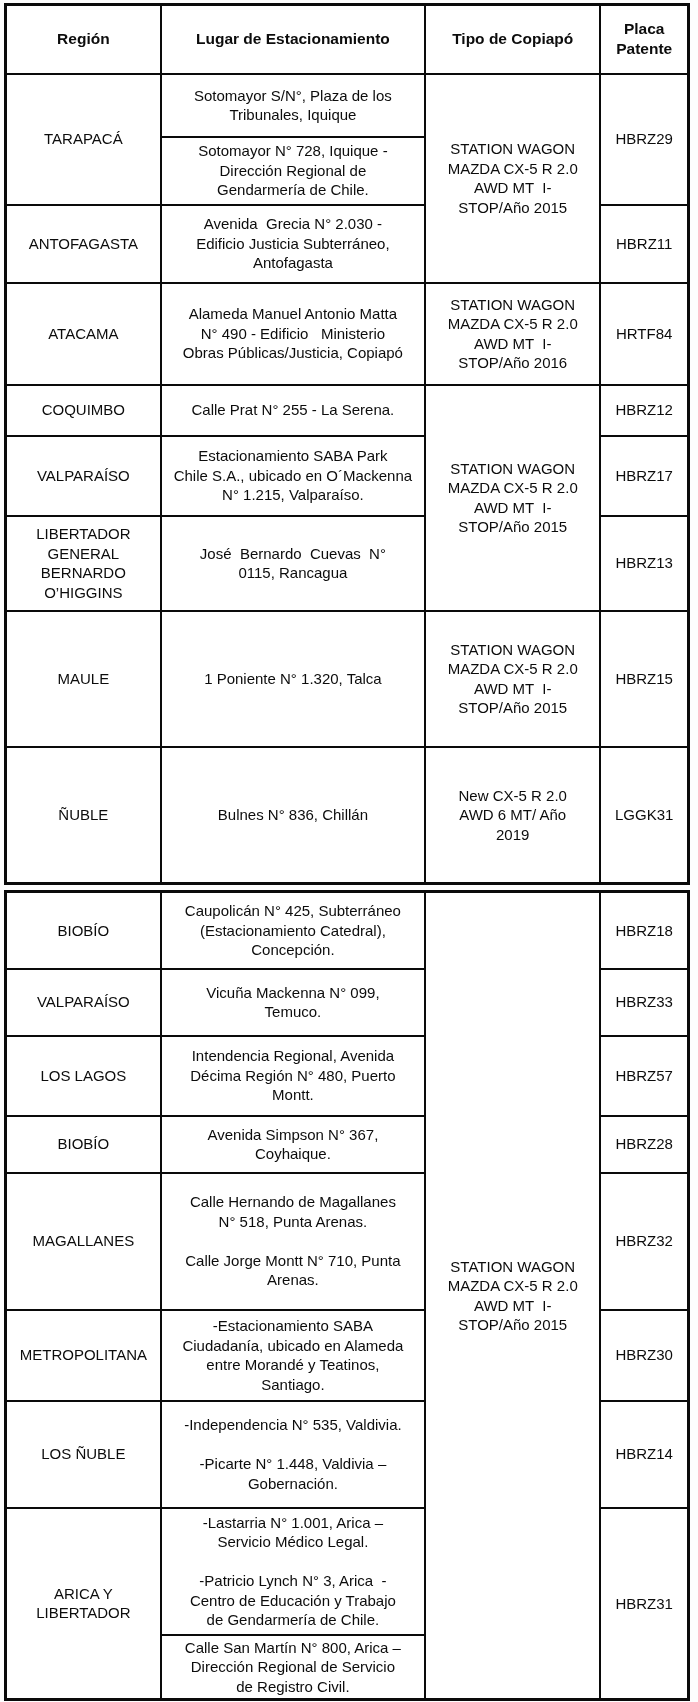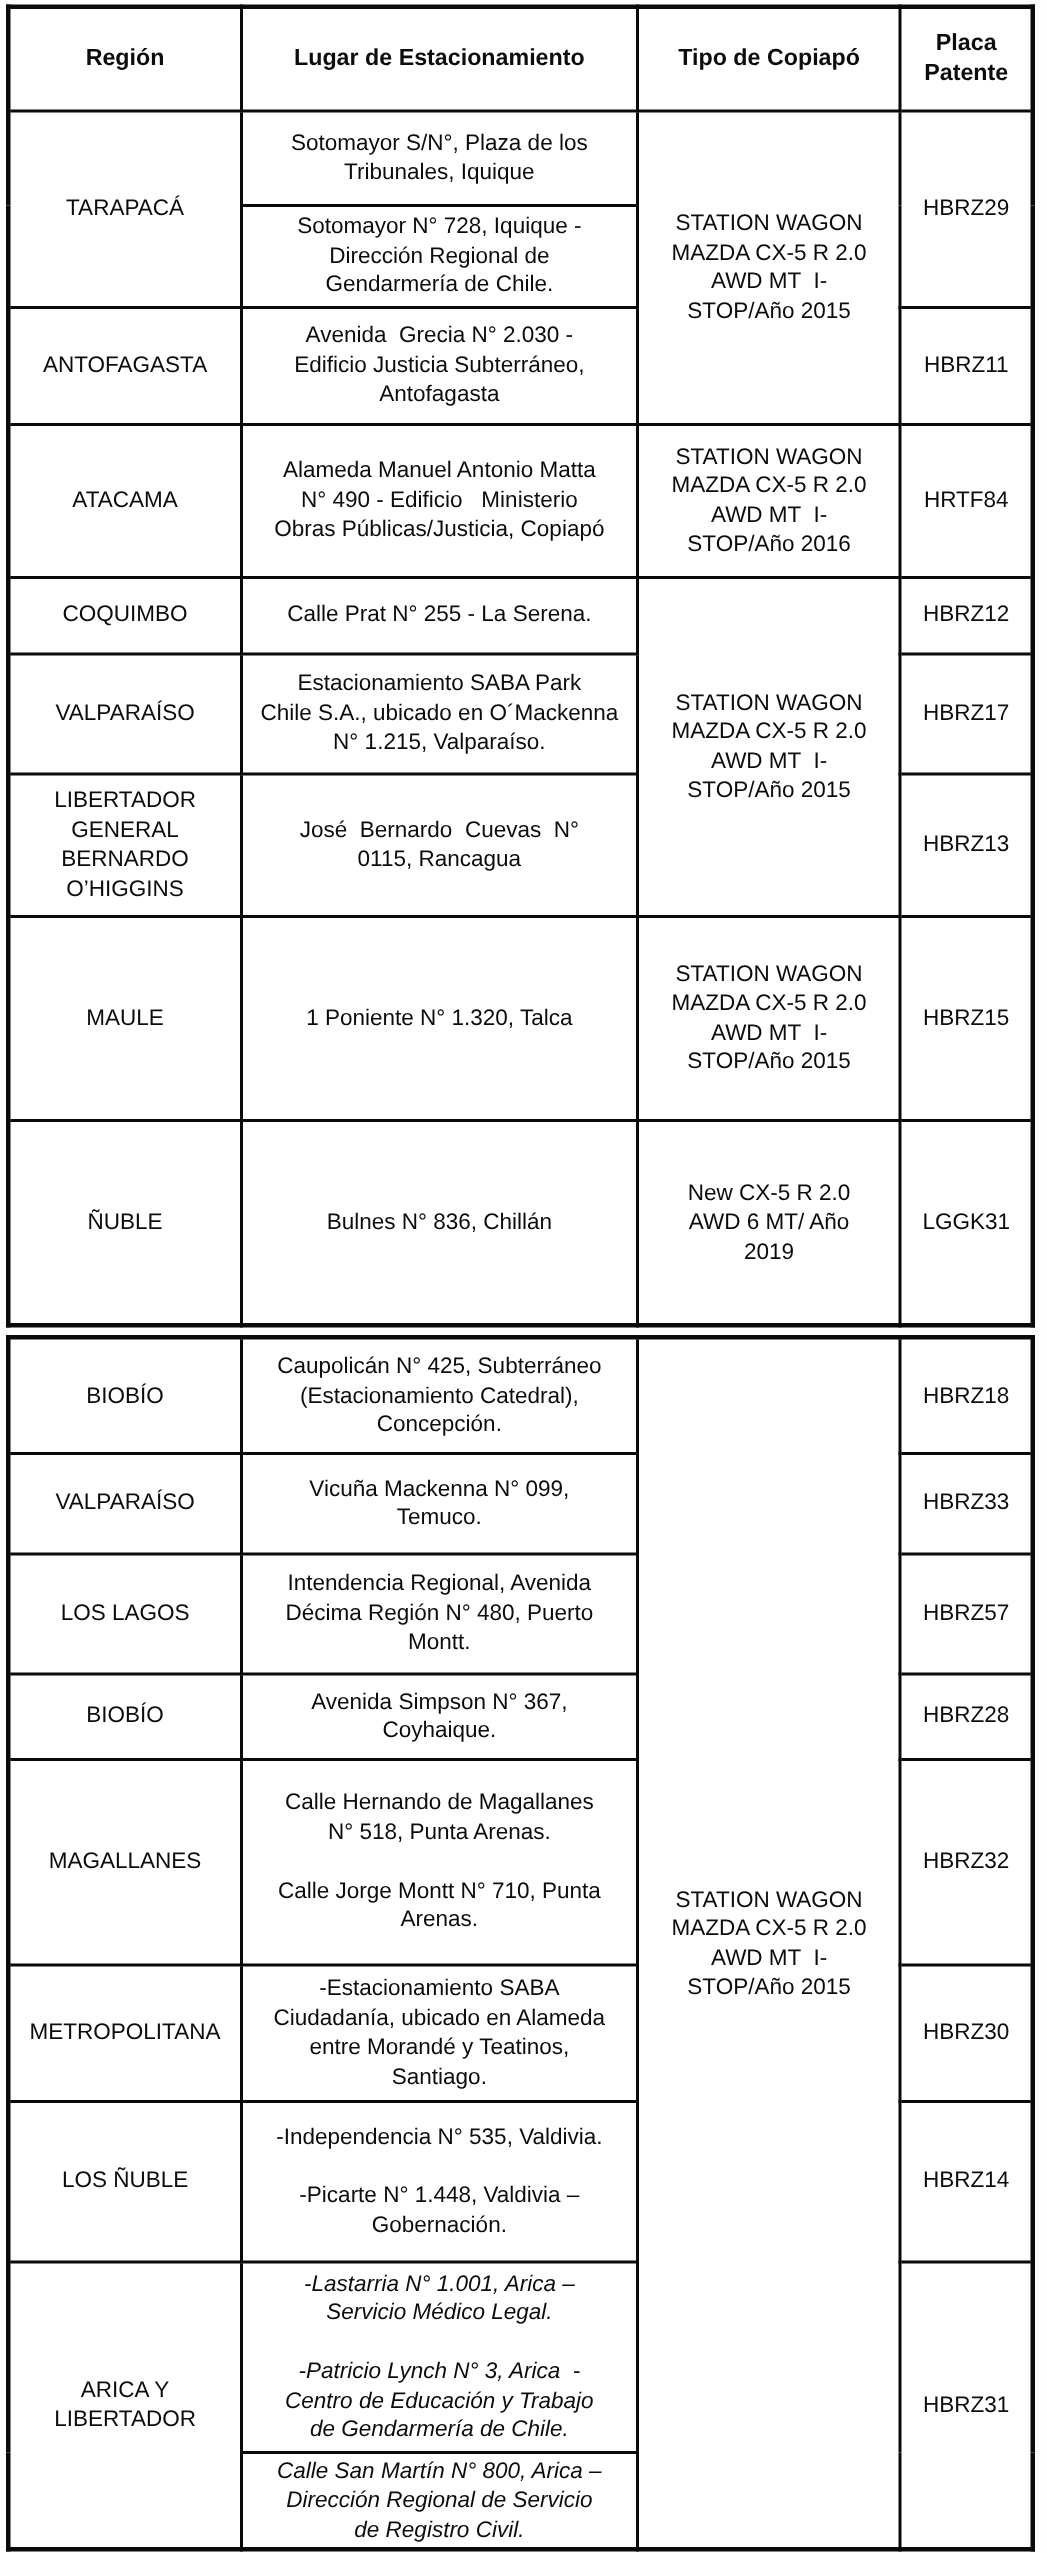--- a/index.html
+++ b/index.html
@@ -24,21 +24,21 @@
     font-size:15px;
     line-height:1.3;
     padding:2px 3px;
     box-sizing:border-box;
     overflow:hidden;
     font-weight:normal;
   }
   table.doc{border:3px solid #0a0a0a;}
   table.doc th{font-weight:bold;font-size:15.5px;}
   .t2{margin-top:5px;}
-  .tight{line-height:1.18;font-style:italic;}
+  .tight{line-height:1.18;}
   col.c1{width:155px;} col.c2{width:264px;} col.c3{width:175px;} col.c4{width:88px;}
 </style>
 </head>
 <body>
 
 <div class="page">
 
   <table class="doc t1">
     <colgroup>
         <col class="c1">

